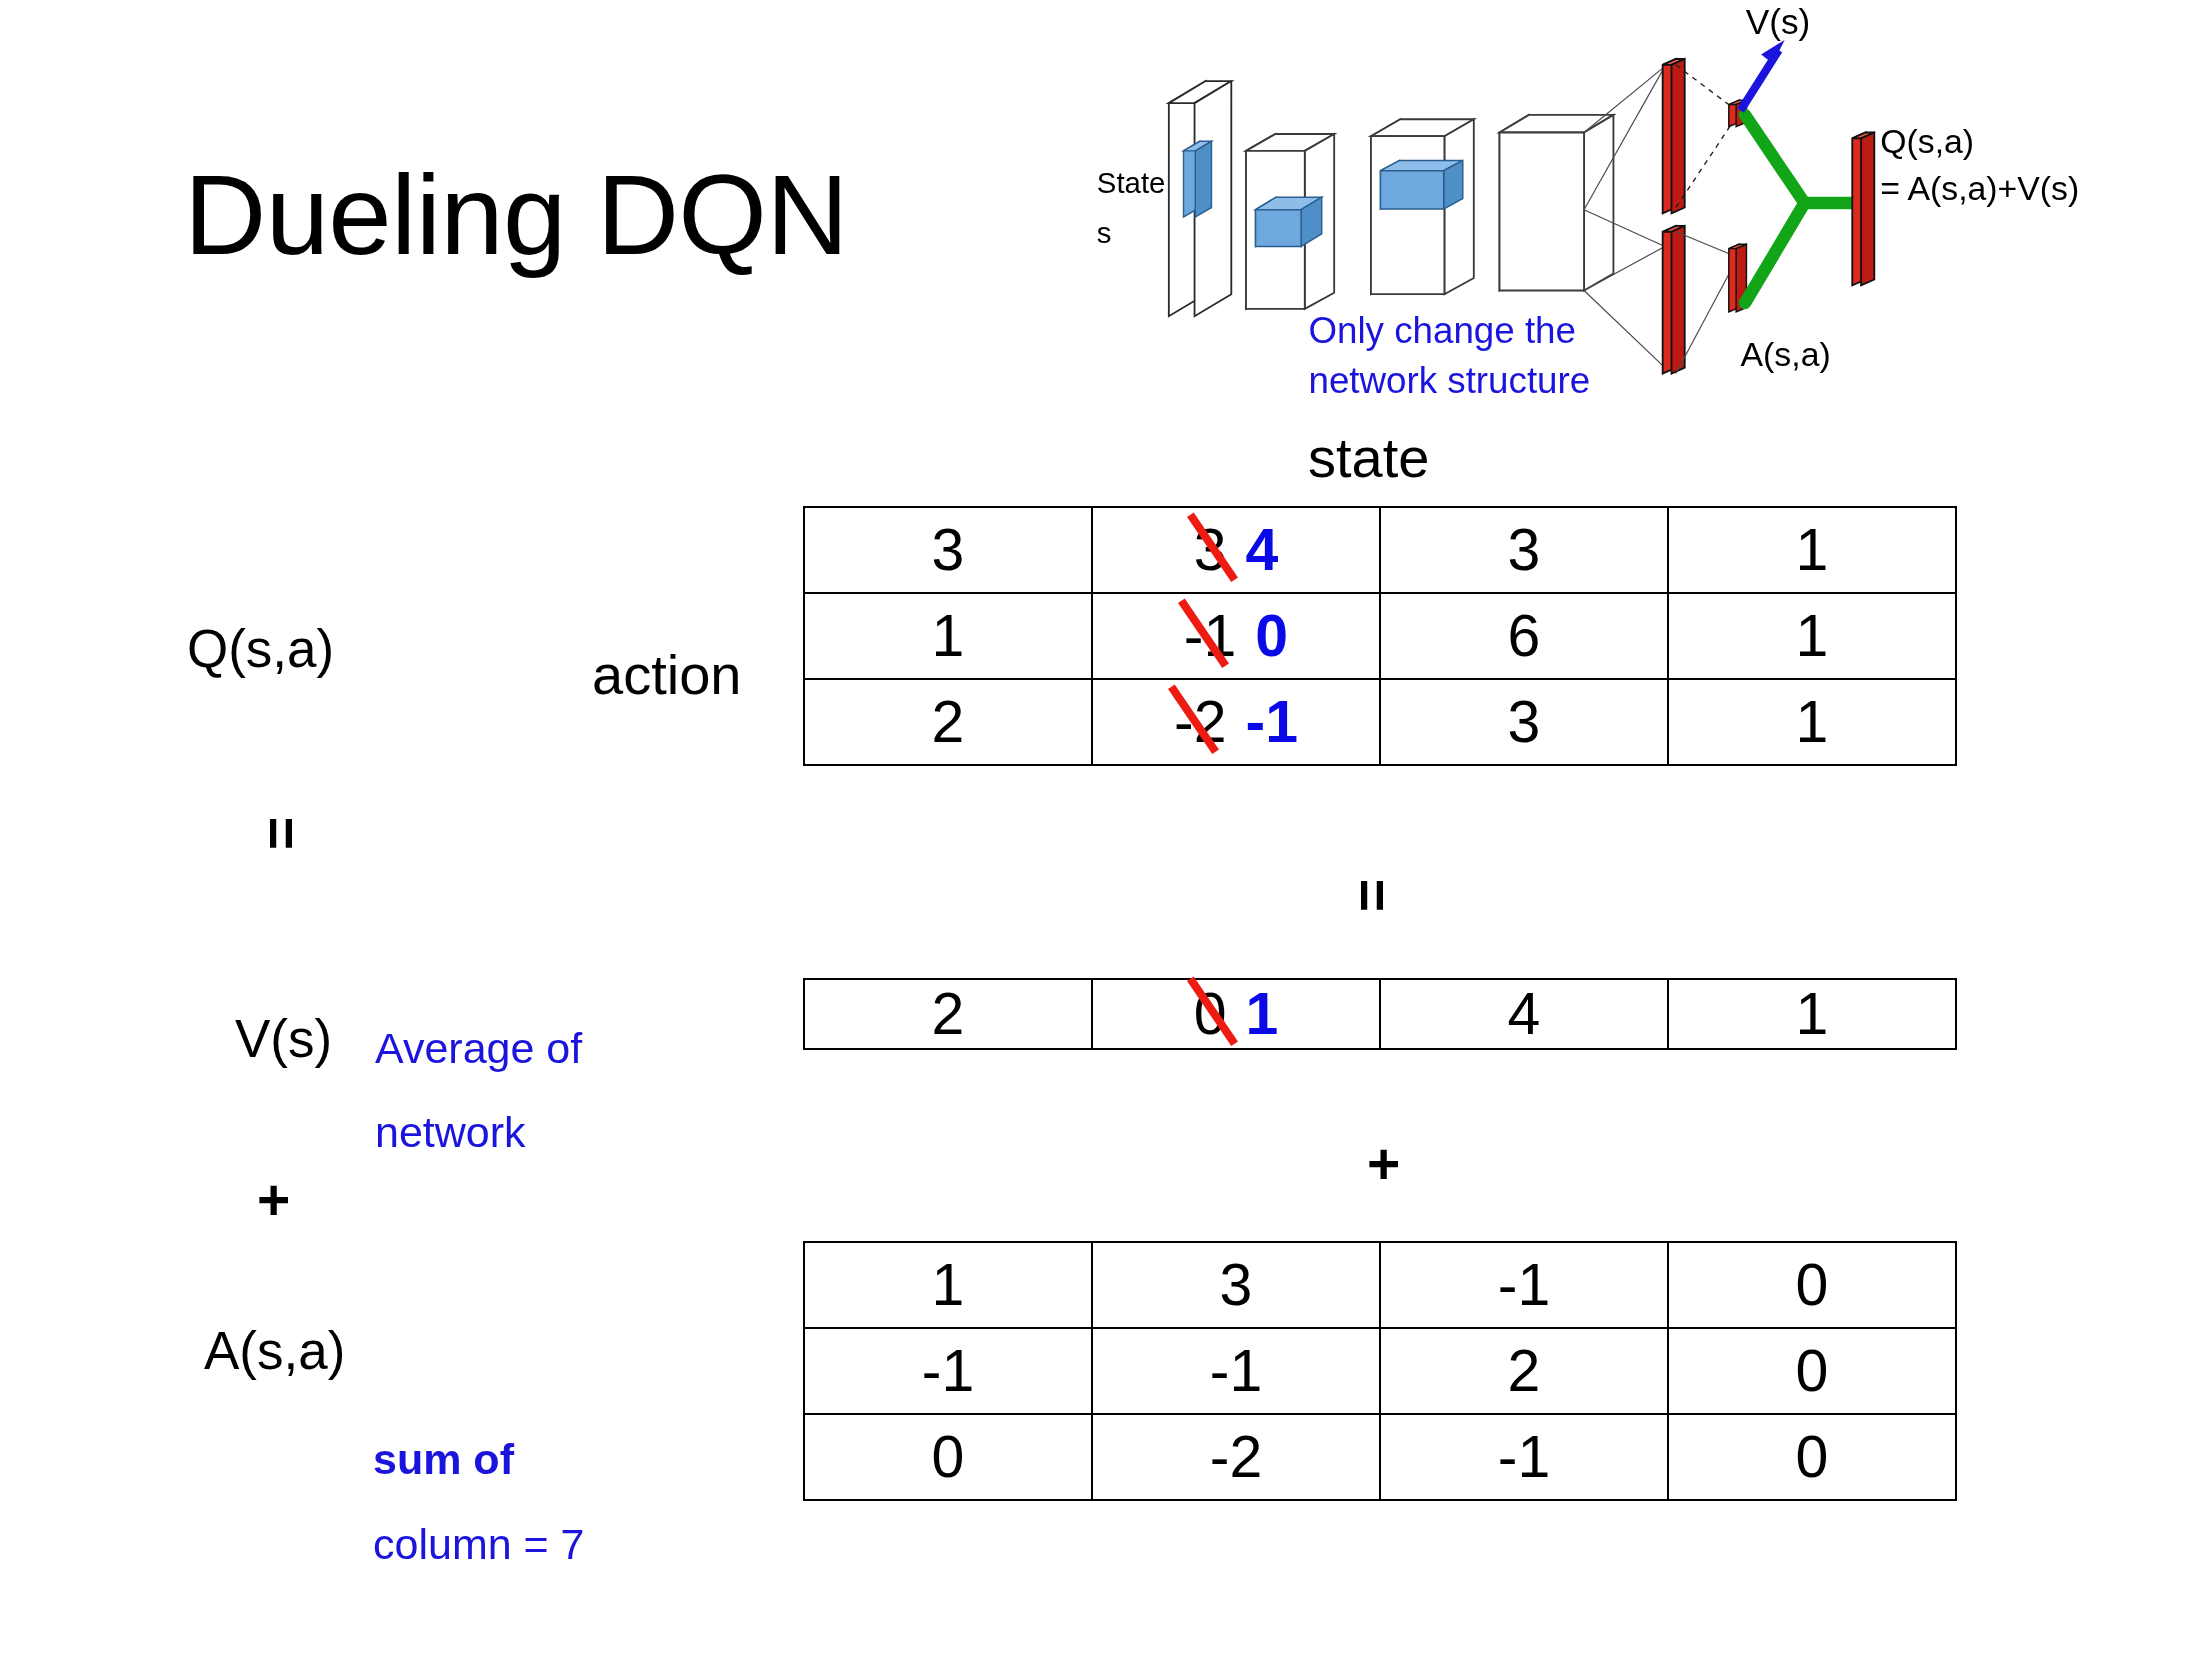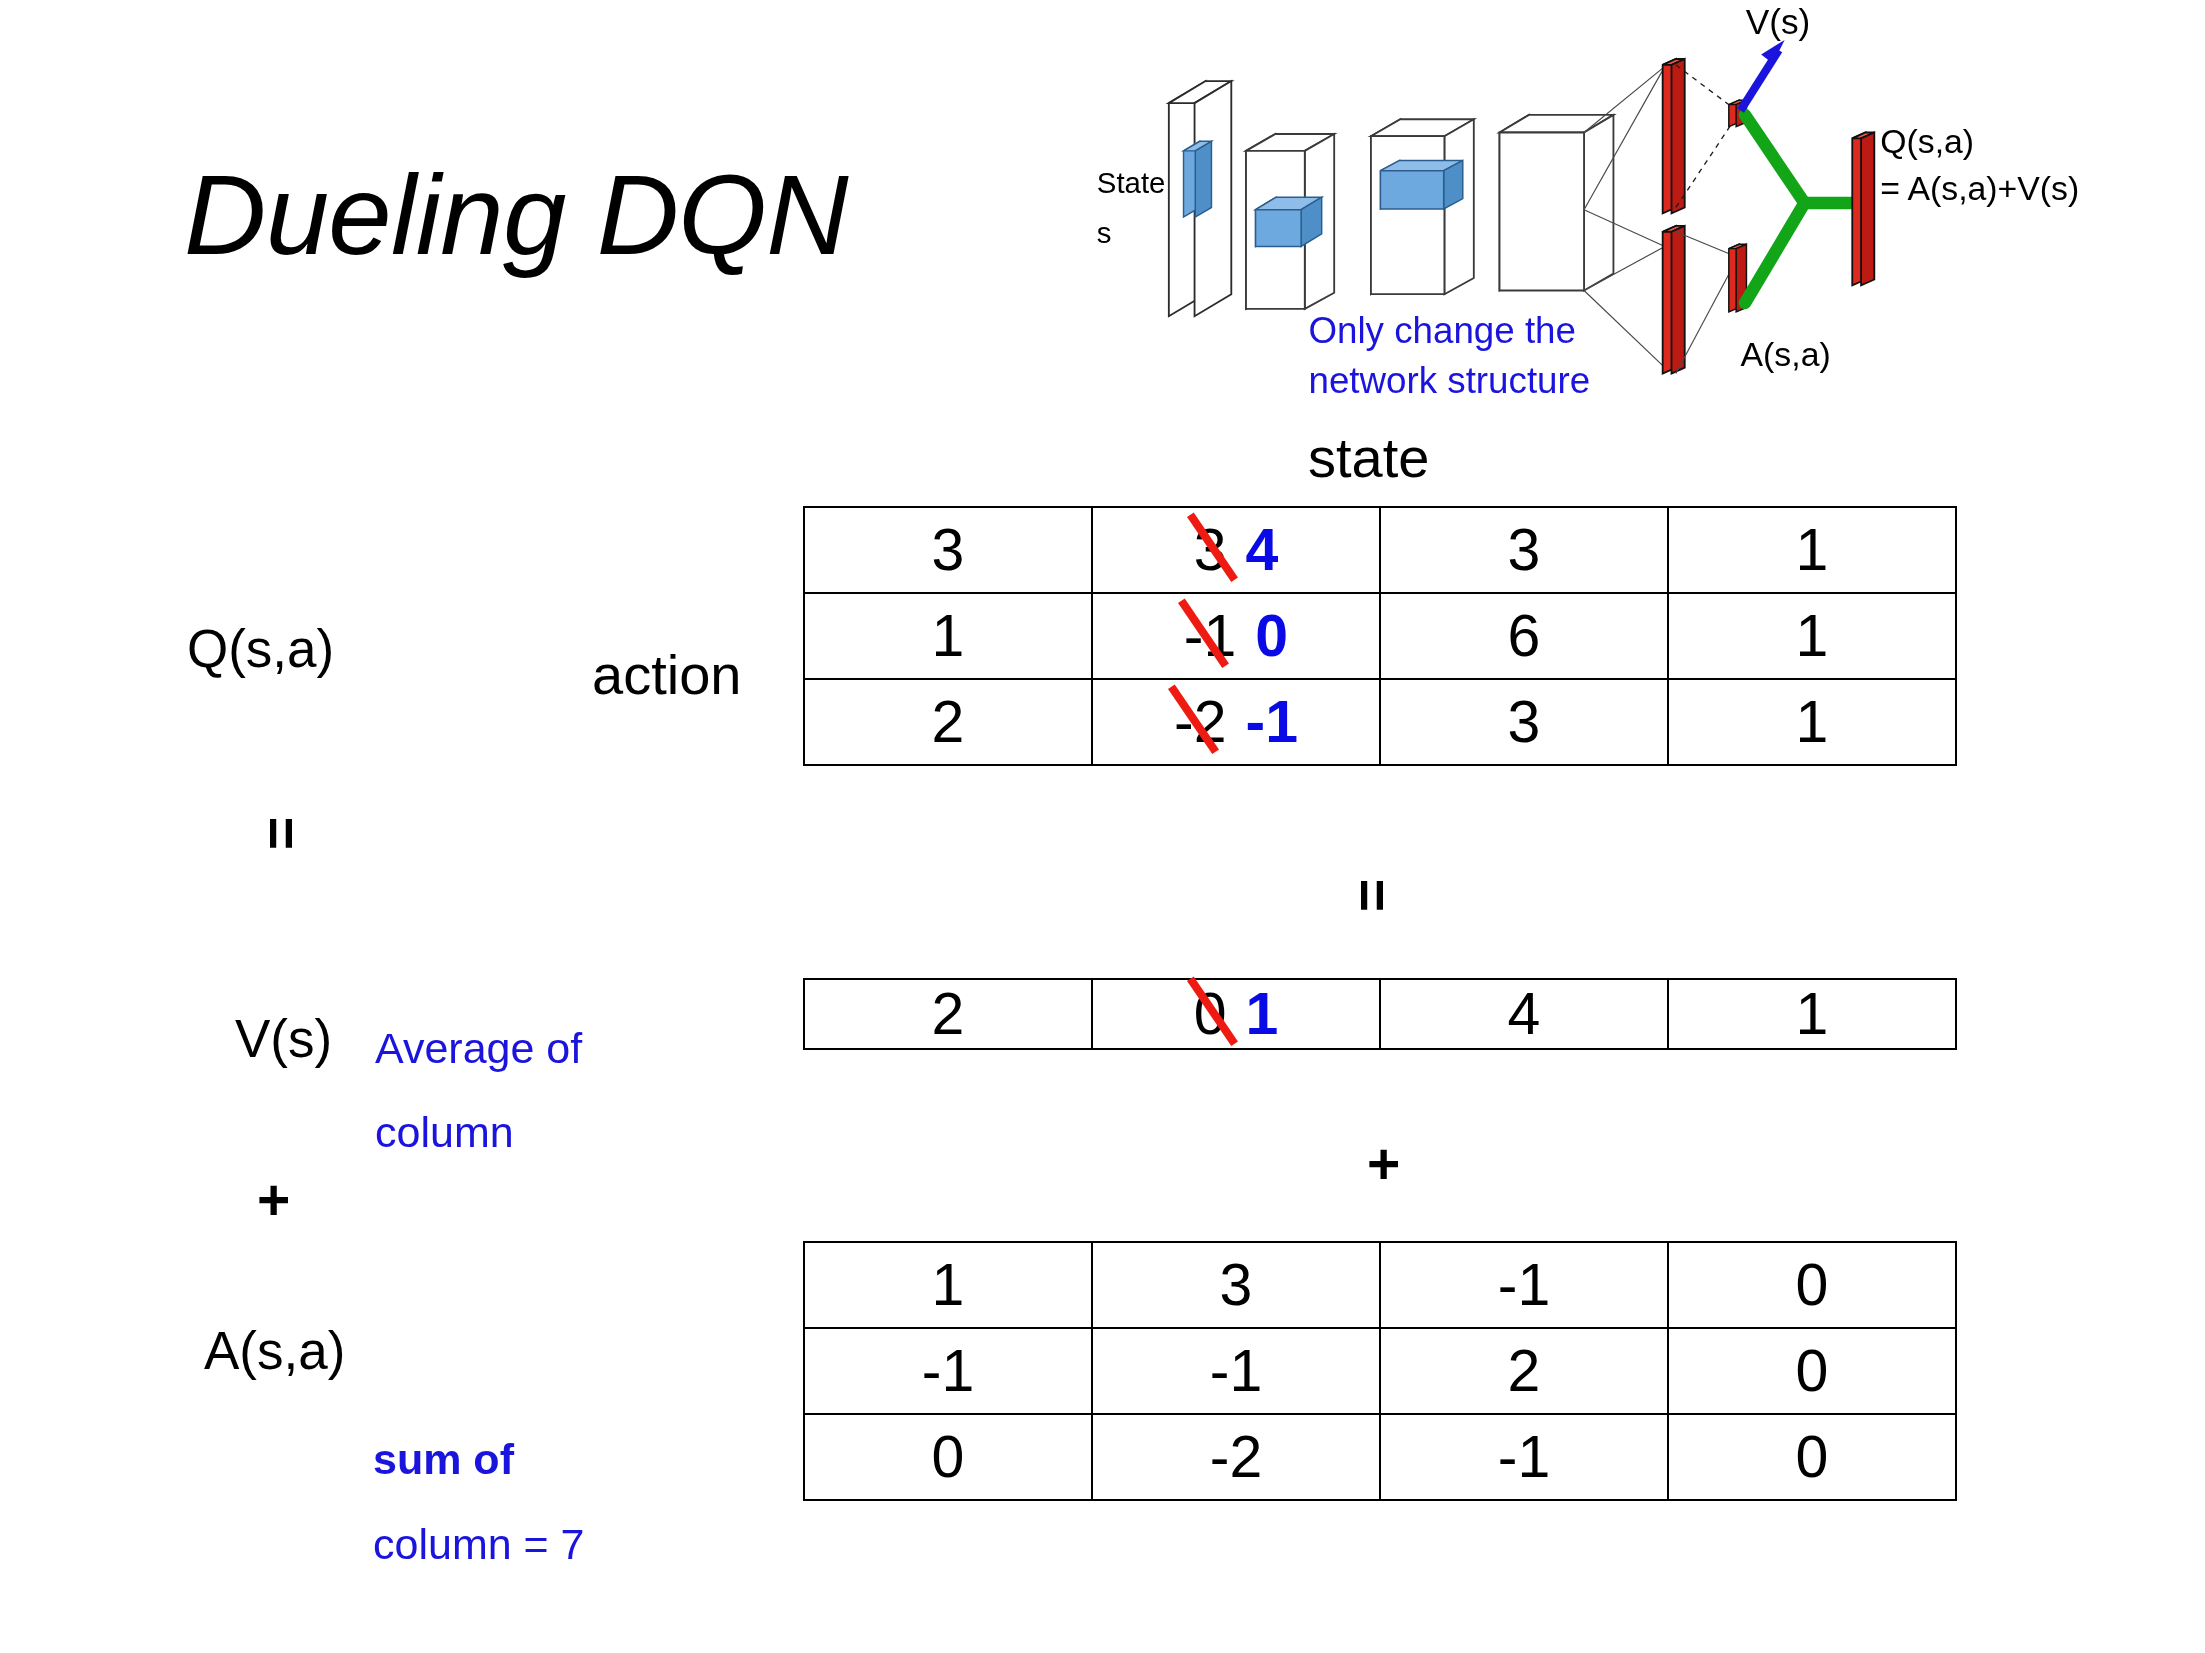--- a/index.html
+++ b/index.html
@@ -23,21 +23,20 @@
   .slide-title {
     position: absolute;
     left: 184px;
     top: 158px;
     font-size: 114px;
     line-height: 1;
     font-weight: 400;
     letter-spacing: -0.7px;
     color: #000000;
     white-space: nowrap;
-    font-style: italic;
   }
 
   
   .diagram {
     position: absolute;
     left: 1088px;
     top: 0px;
     width: 1117px;
     height: 412px;
   }
@@ -262,21 +261,21 @@
 
   <div class="label-plain" style="left:187px; top:621px;">Q(s,a)</div>
 
   <div class="op-eq" style="left:265px; top:805px;">=</div>
 
   <div class="col-header" style="left:592px; top:647px;">action</div>
 
   <div class="label-plain" style="left:235px; top:1011px;">V(s)</div>
 
   <div class="label-blue" style="left:375px; top:1022px;">Average of</div>
-  <div class="label-blue" style="left:375px; top:1106px;">column</div>
+  <div class="label-blue" style="left:375px; top:1106px;">network</div>
 
   <div class="op-sym" style="left:257px; top:1172px;">+</div>
 
   <div class="label-plain" style="left:204px; top:1323px;">A(s,a)</div>
 
   <div class="label-blue" style="left:373px; top:1433px;font-weight:bold;">sum of</div>
   <div class="label-blue" style="left:373px; top:1518px;">column = 7</div>
 
   <div class="op-eq" style="left:1356px; top:867px;">=</div>
 

